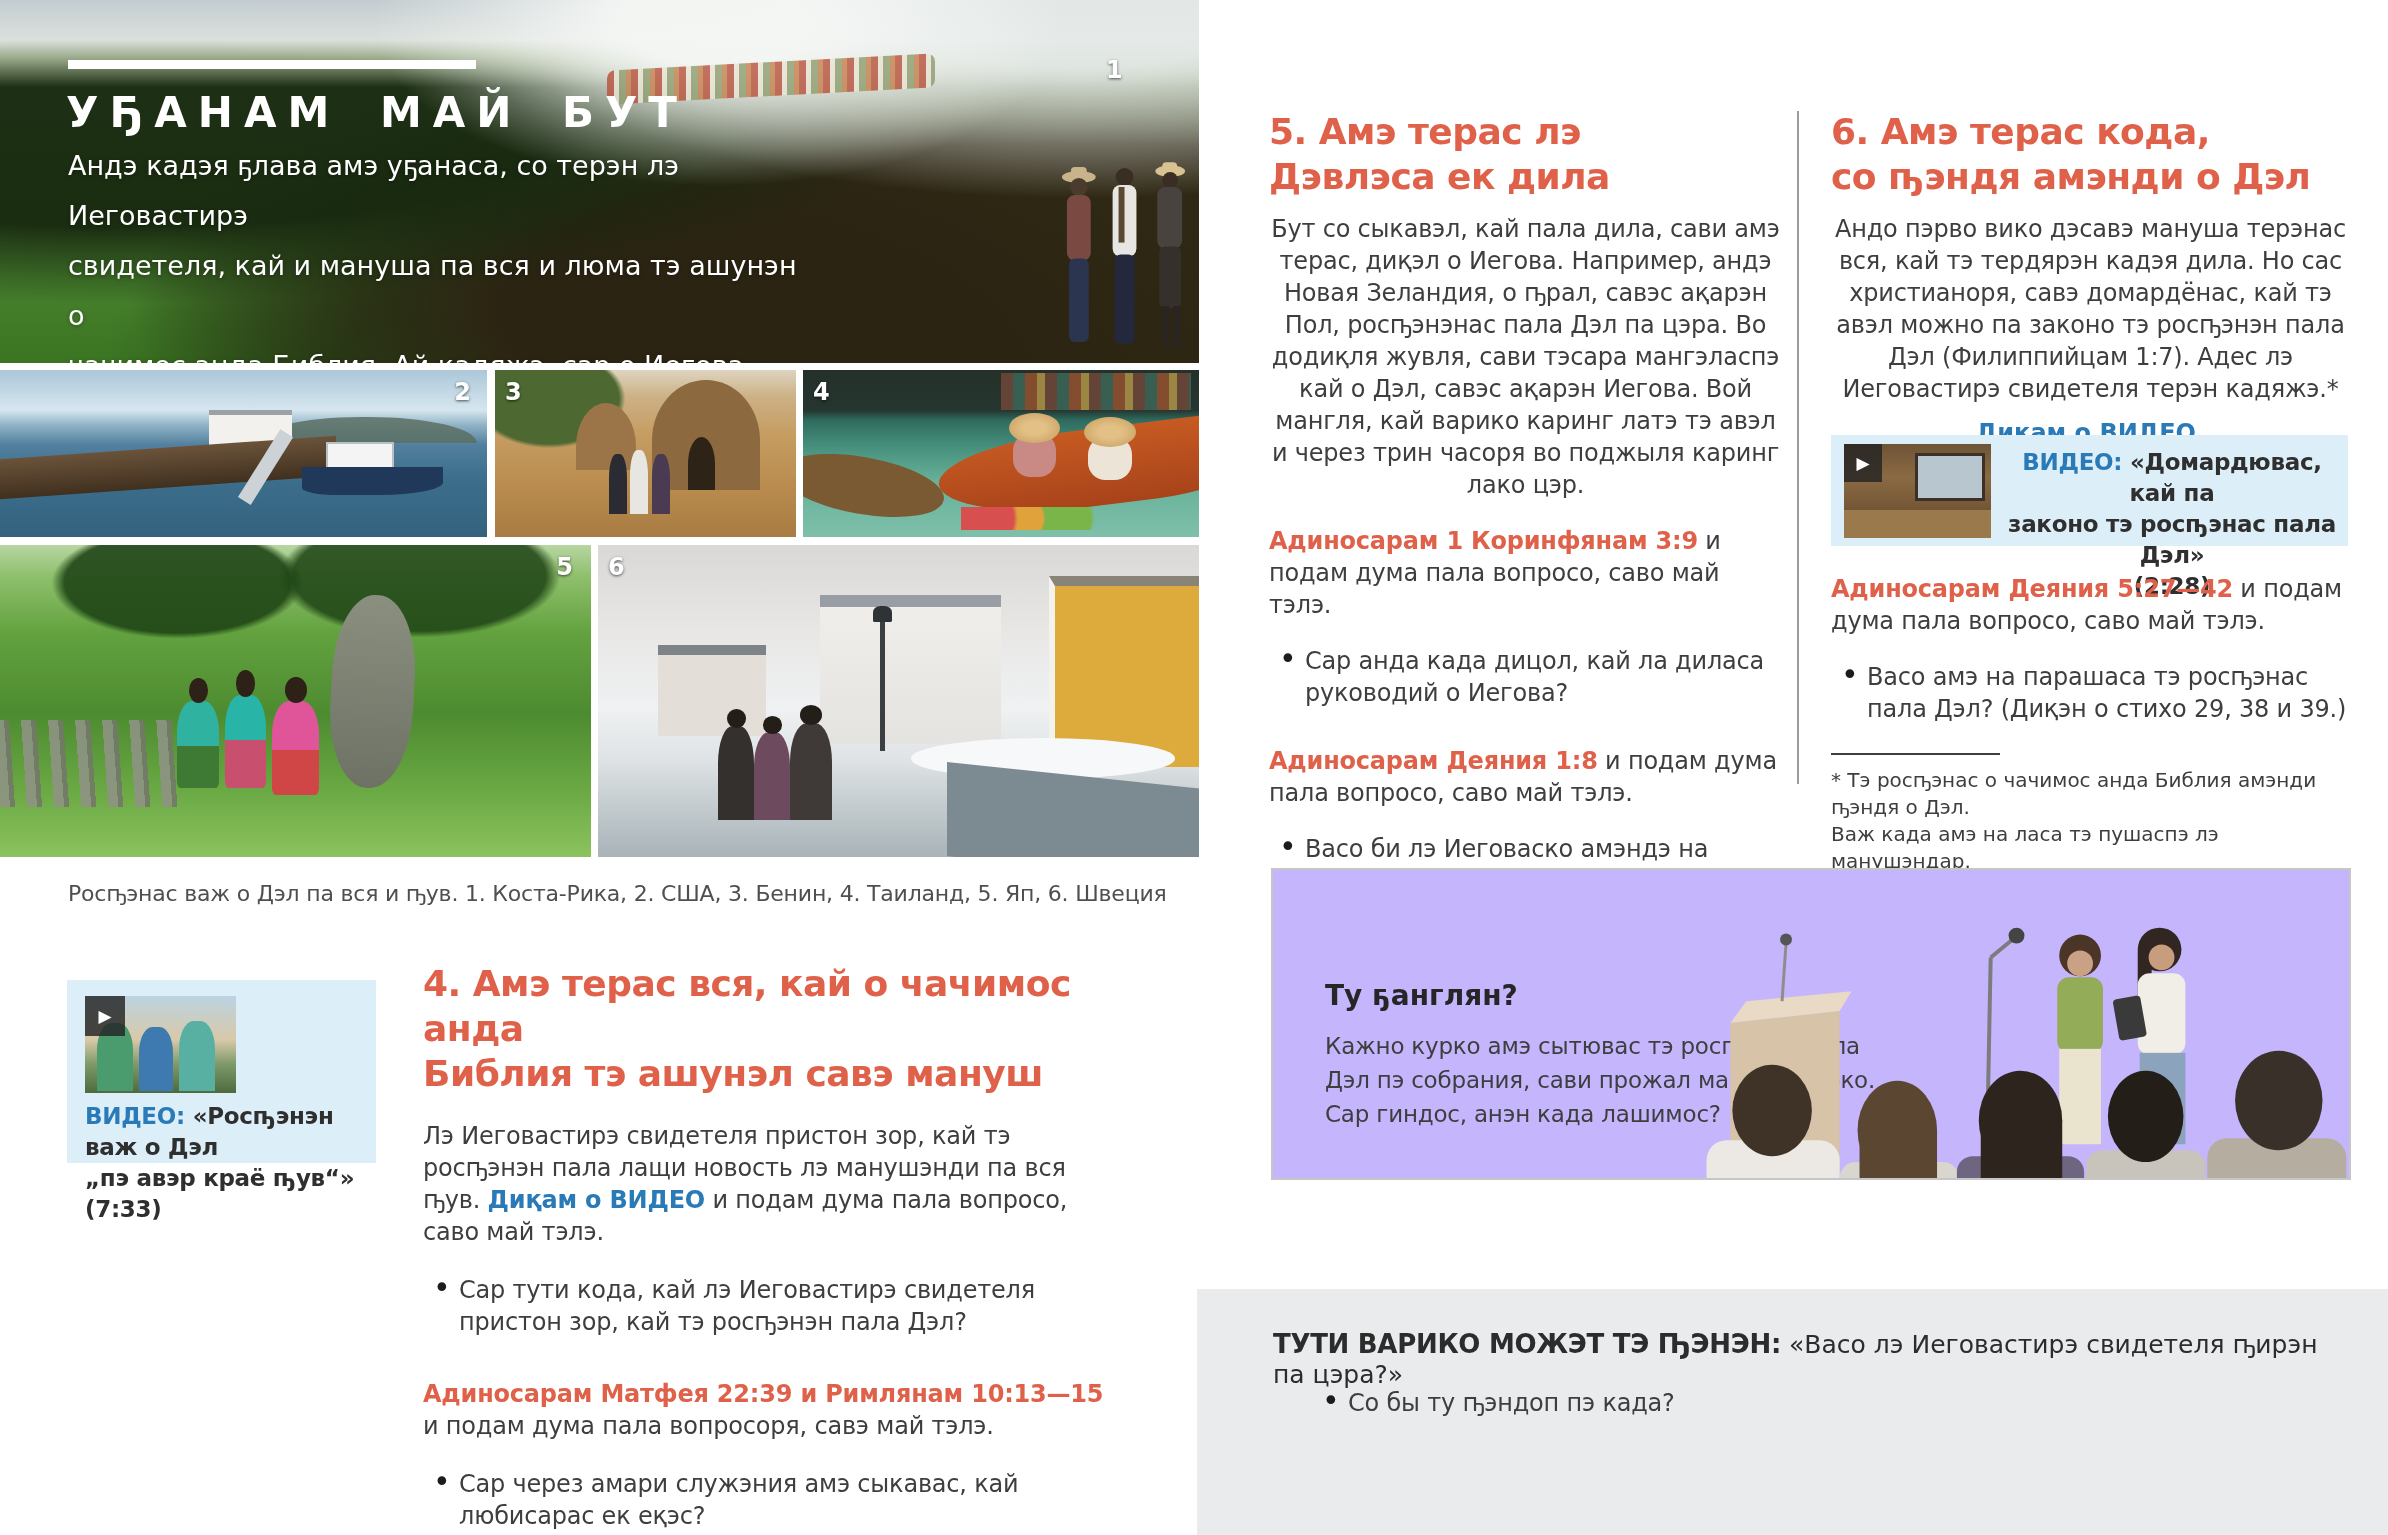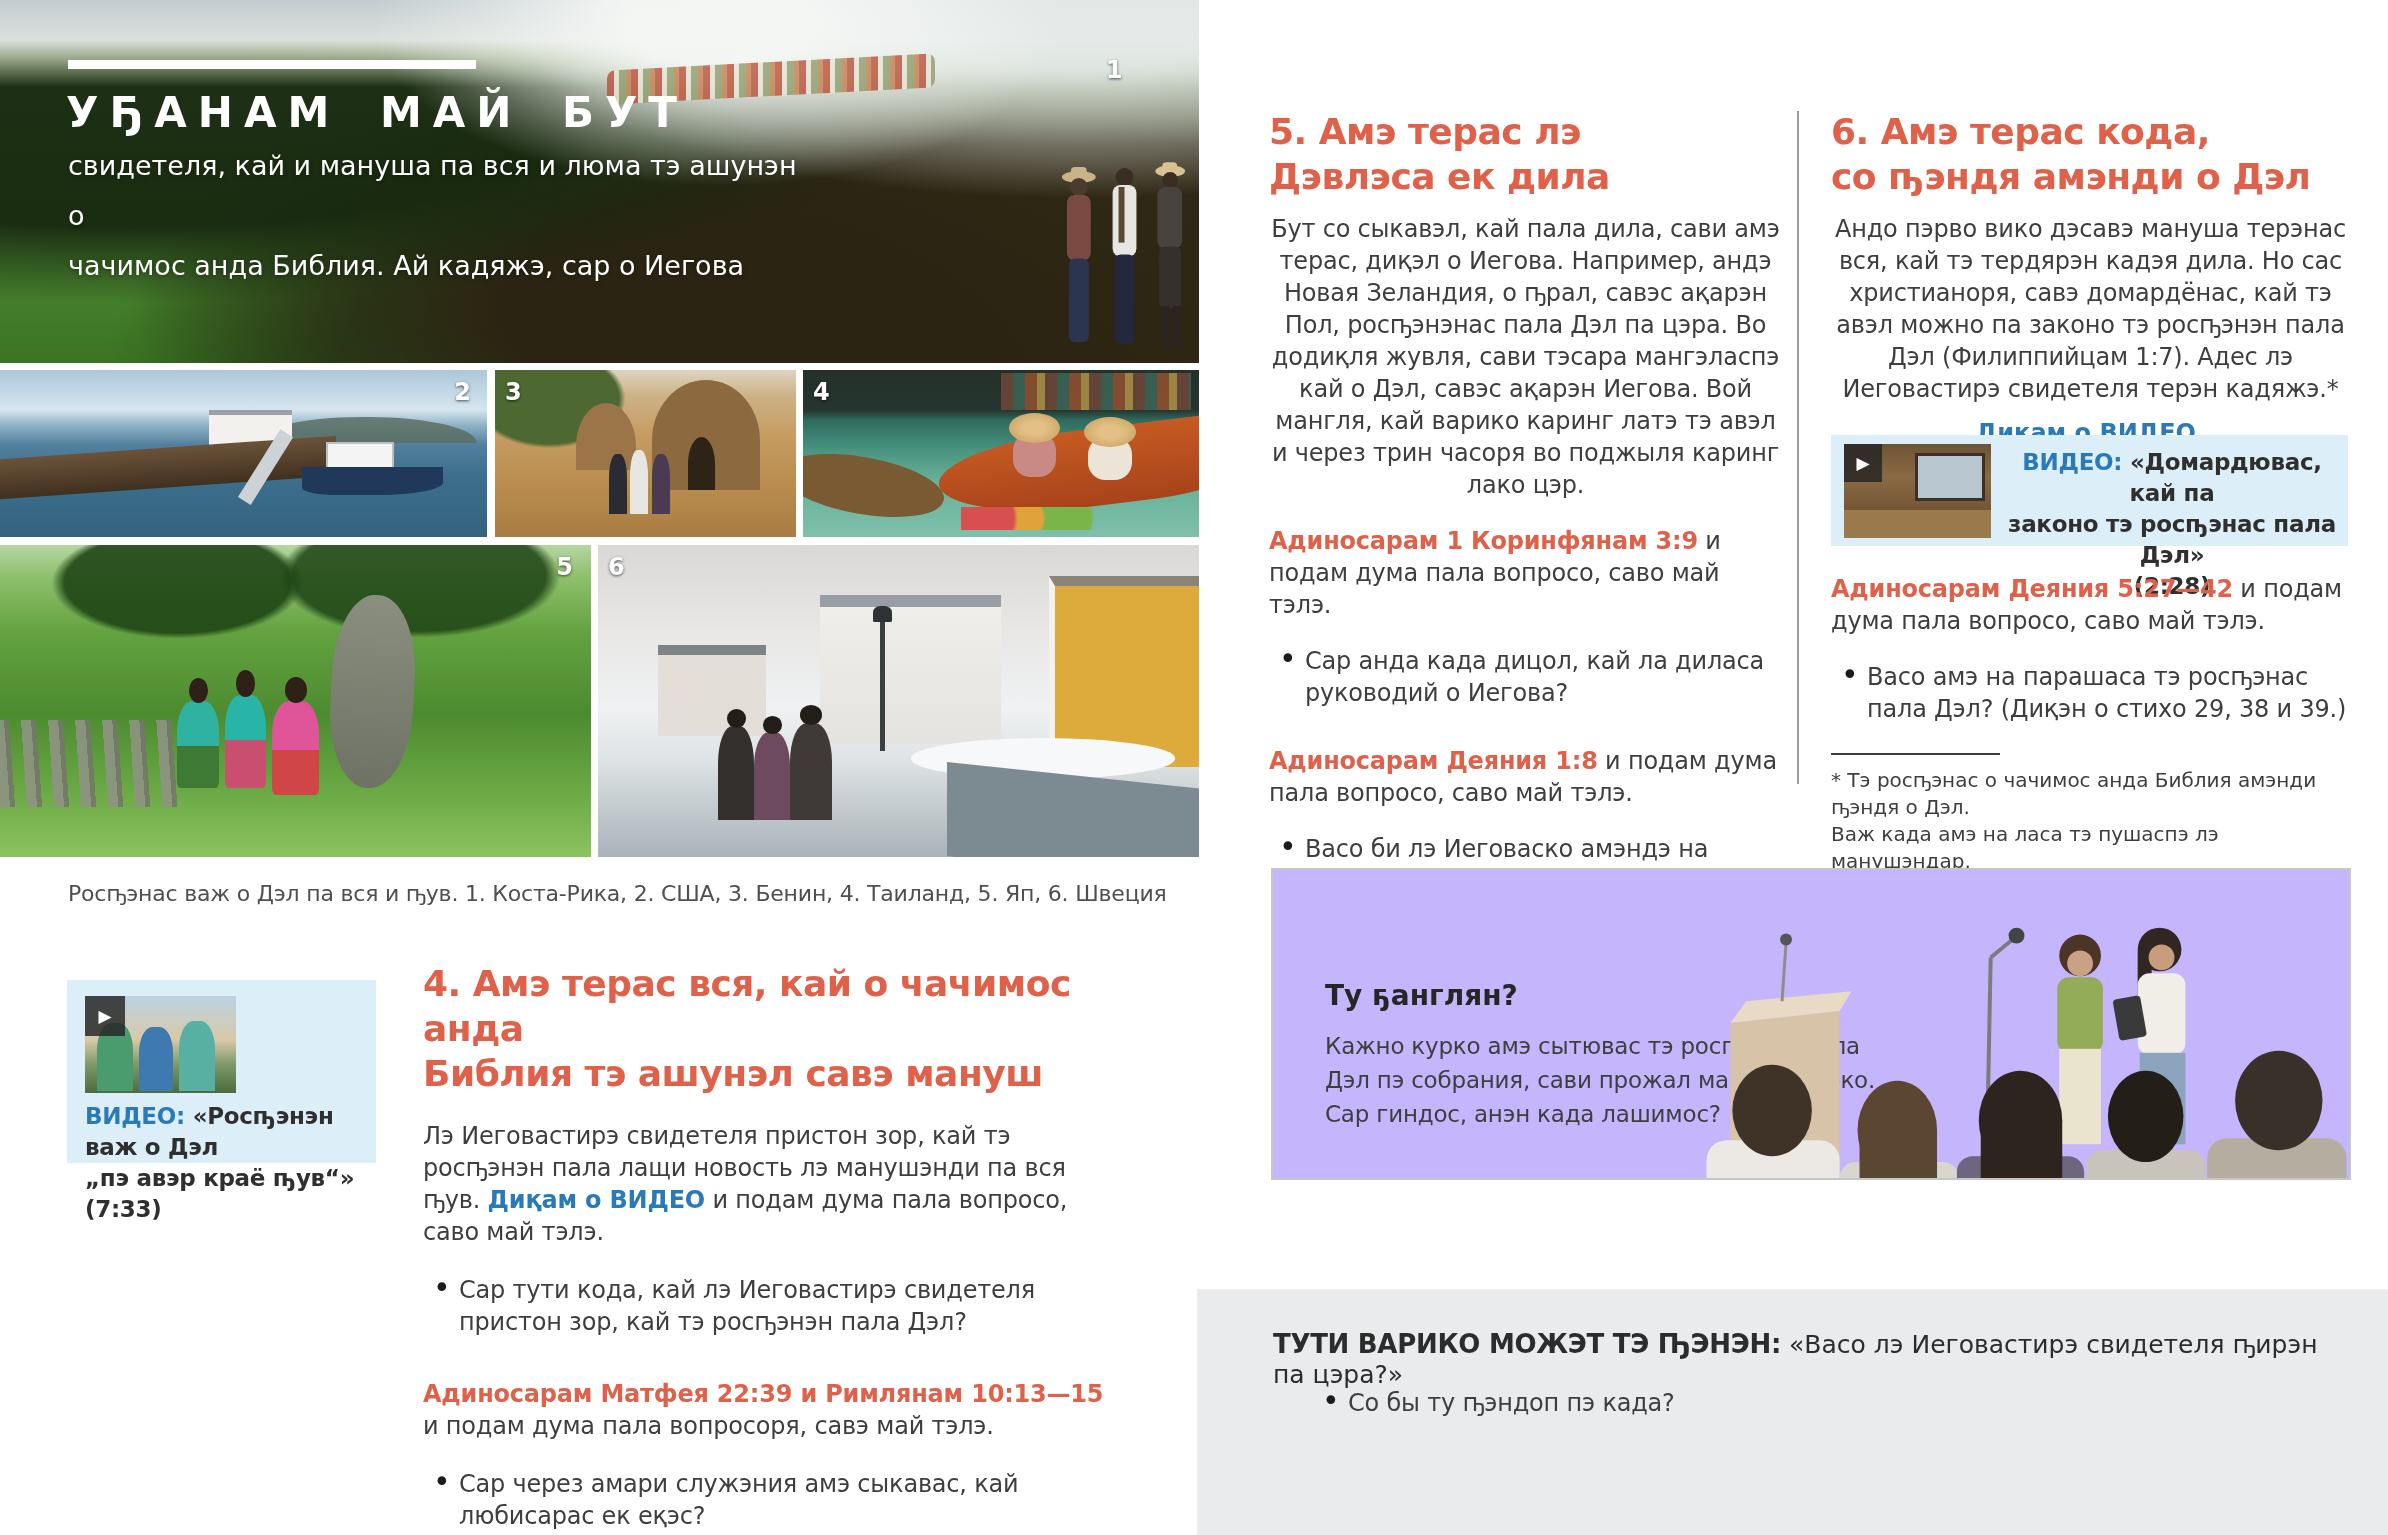--- a/index.html
+++ b/index.html
@@ -171,20 +171,21 @@
         <rect x="106" y="15" width="15" height="9" rx="4" fill="#d9c291"></rect>
       <circle cx="114" cy="33" r="8" fill="#3a2e24"></circle>
       <rect x="101" y="40" width="25" height="62" rx="8" fill="#494340"></rect>
       <rect x="103" y="100" width="22" height="62" rx="6" fill="#35302c"></rect>
       <rect x="106" y="160" width="7" height="42" fill="#2a2520"></rect>
         <rect x="117" y="160" width="7" height="42" fill="#2a2520"></rect>
     </svg>
     <div class="abs hero-bar"></div>
     <div class="abs hero-title">УҔАНАМ МАЙ БУТ</div>
     <div class="abs hero-intro">
+      <span>Андэ кадэя ҕлава амэ уҕанаса, со терэн лэ Иеговастирэ</span>
       <span>свидетеля, кай и мануша па вся и люма тэ ашунэн о</span>
       <span>чачимос анда Библия. Ай кадяжэ, сар о Иегова</span>
 
     </div>
     <div class="pnum" style="left:1106px;top:58px;">1</div>
   </div>
 
   <div class="photo p2">
     <div class="abs p2-hill"></div>
     <div class="abs p2-hut"></div>

